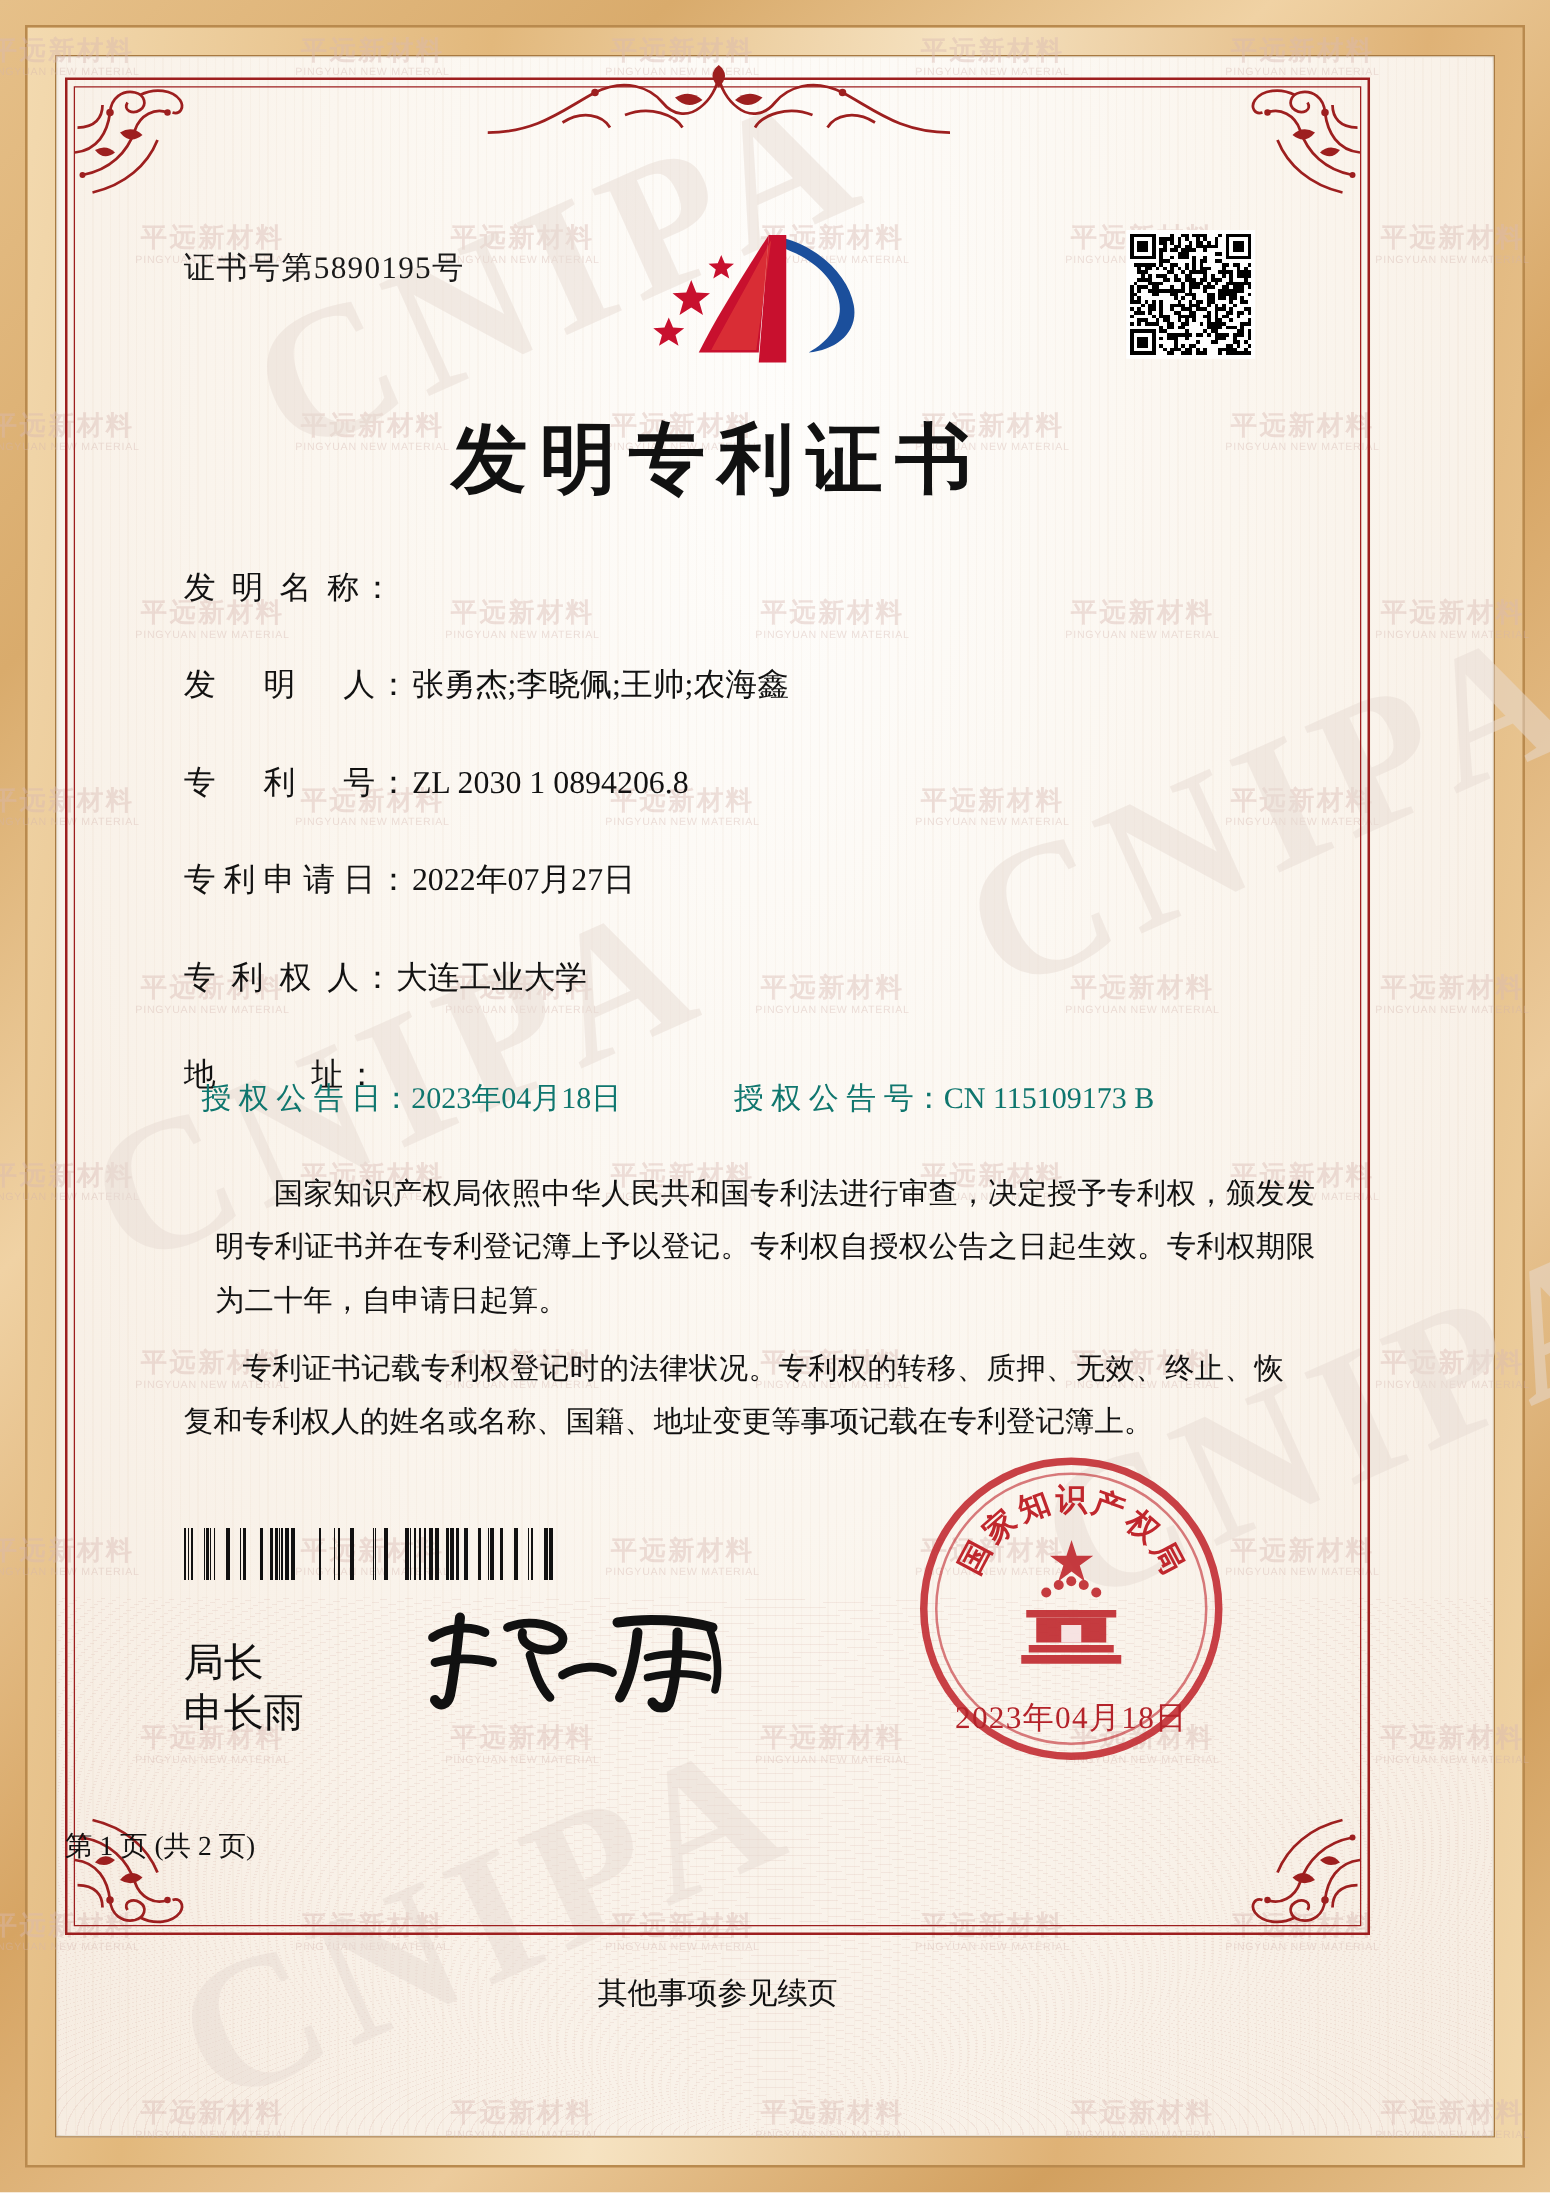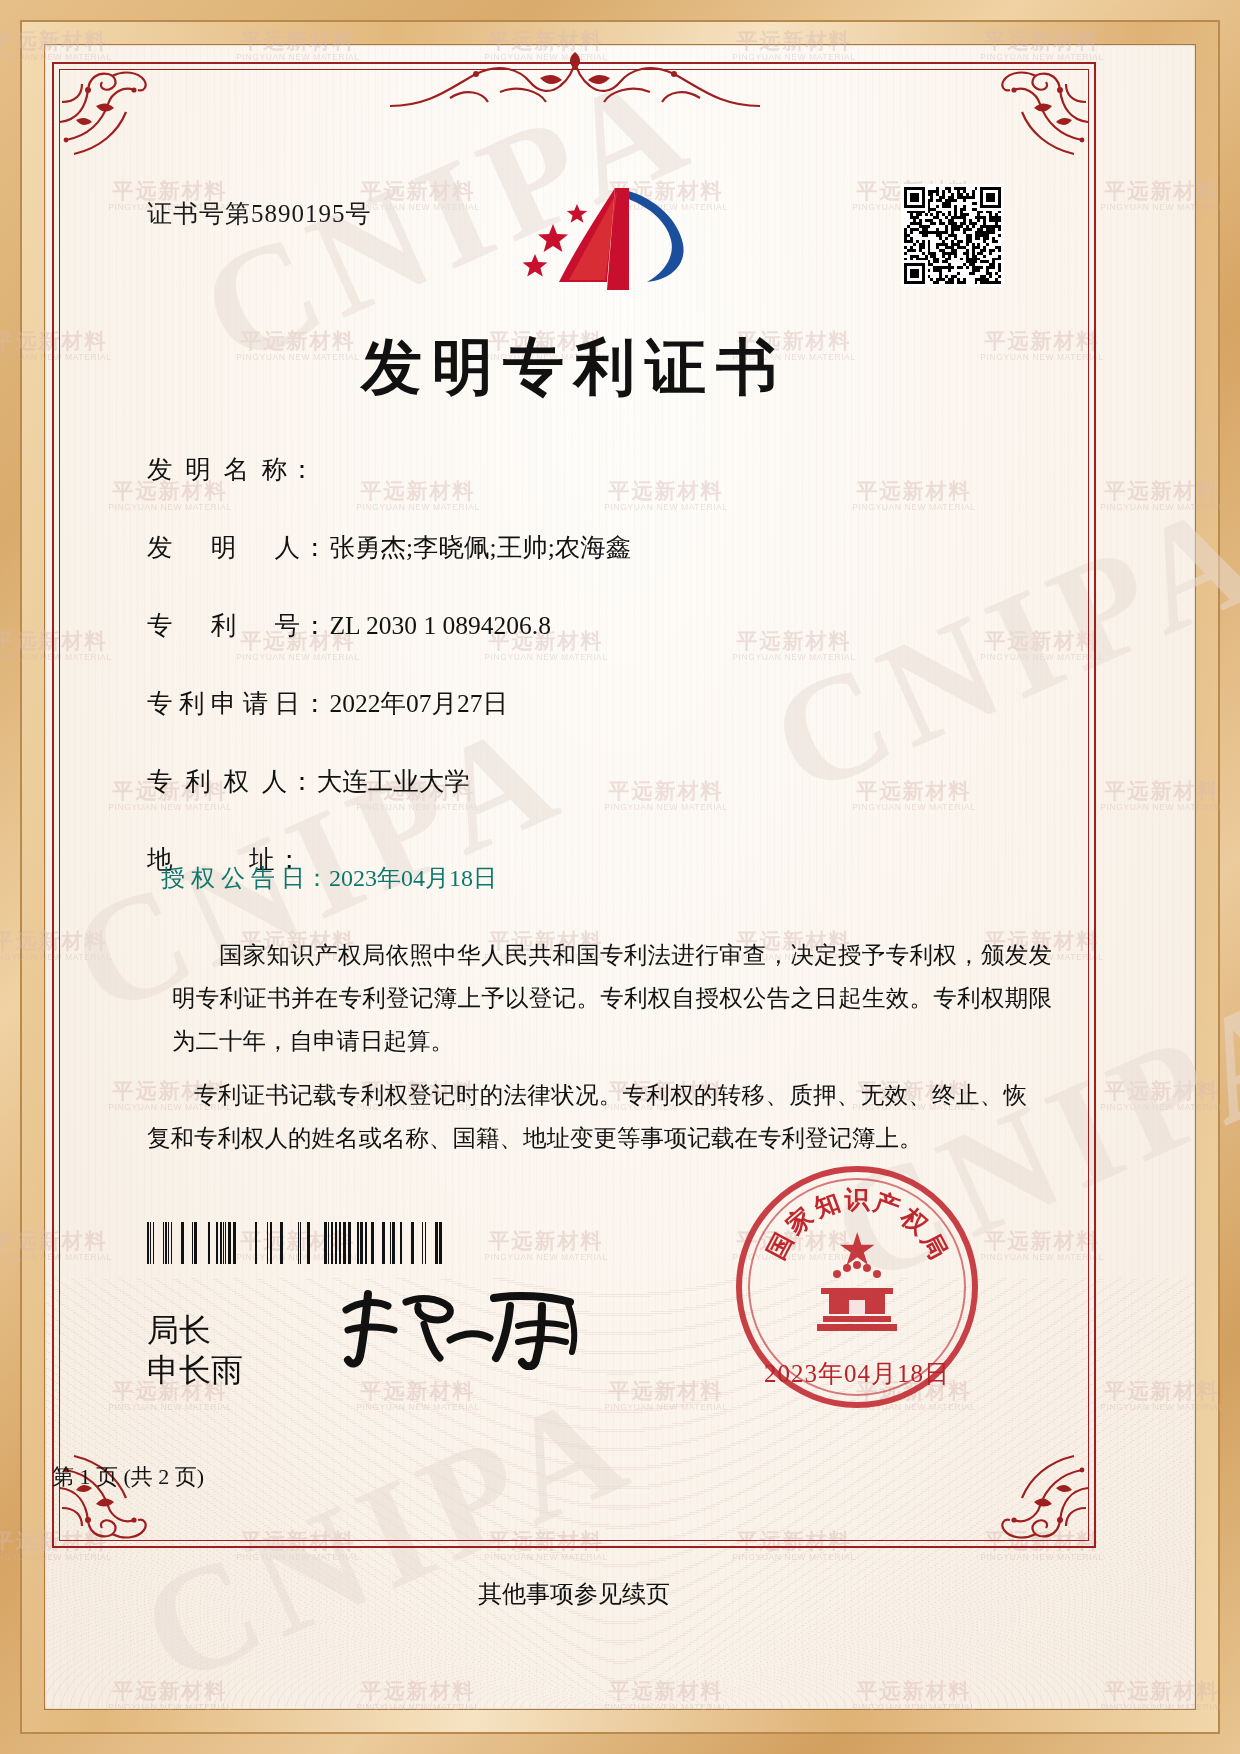--- a/index.html
+++ b/index.html
@@ -1035,20 +1035,23 @@
     <div class="field">
       <span class="f-label">地            址</span>
       <span class="f-sep">：</span>
     </div>
   </div>
 
   <div class="row-pub">
     <div class="seg1">
       <span>授 权 公 告 日</span><span>：</span><span>2023年04月18日</span>
     </div>
+    <div class="seg2">
+      <span>授 权 公 告 号</span><span>：</span><span>CN 115109173 B</span>
+    </div>
   </div>
 
   <div class="para p1">国家知识产权局依照中华人民共和国专利法进行审查，决定授予专利权，颁发发明专利证书并在专利登记簿上予以登记。专利权自授权公告之日起生效。专利权期限为二十年，自申请日起算。</div>
   <div class="para p2">专利证书记载专利权登记时的法律状况。专利权的转移、质押、无效、终止、恢复和专利权人的姓名或名称、国籍、地址变更等事项记载在专利登记簿上。</div>
 
   <div class="barcode">
     <svg id="barcode-svg" viewBox="0 0 300 42" shape-rendering="crispEdges">
         <rect x="0" y="0" width="2" height="42" fill="#111"></rect>
         <rect x="3" y="0" width="1" height="42" fill="#111"></rect>
         <rect x="6" y="0" width="1" height="42" fill="#111"></rect>

